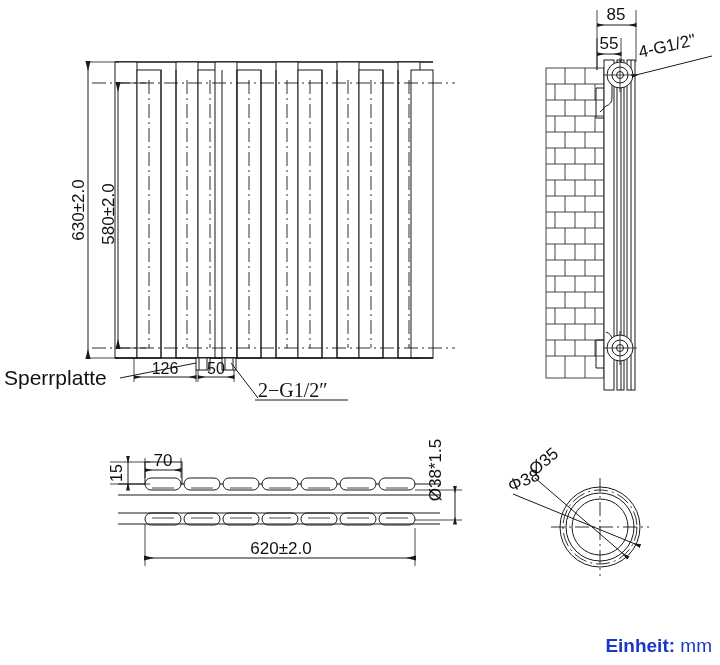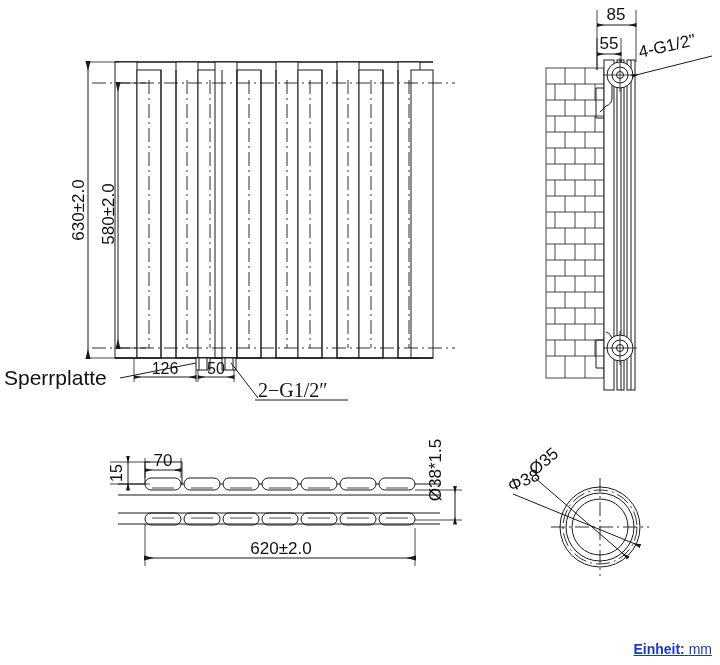--- a/index.html
+++ b/index.html
@@ -81,23 +81,22 @@
   text.thread-label {
     font-family: "Liberation Sans", sans-serif;
     font-size: 17px;
     fill: #111111;
   }
   .unit-note {
     position: absolute;
     right: 8px;
     bottom: 8px;
     font-family: "Liberation Sans", sans-serif;
-    font-size: 14px;
+    font-size: 19px;
     white-space: nowrap;
-    text-decoration: underline;
   }
   .unit-note .k {
     font-weight: bold;
   }
 </style>
 </head>
 <body>
 
 <div id="drawing-root">
 

